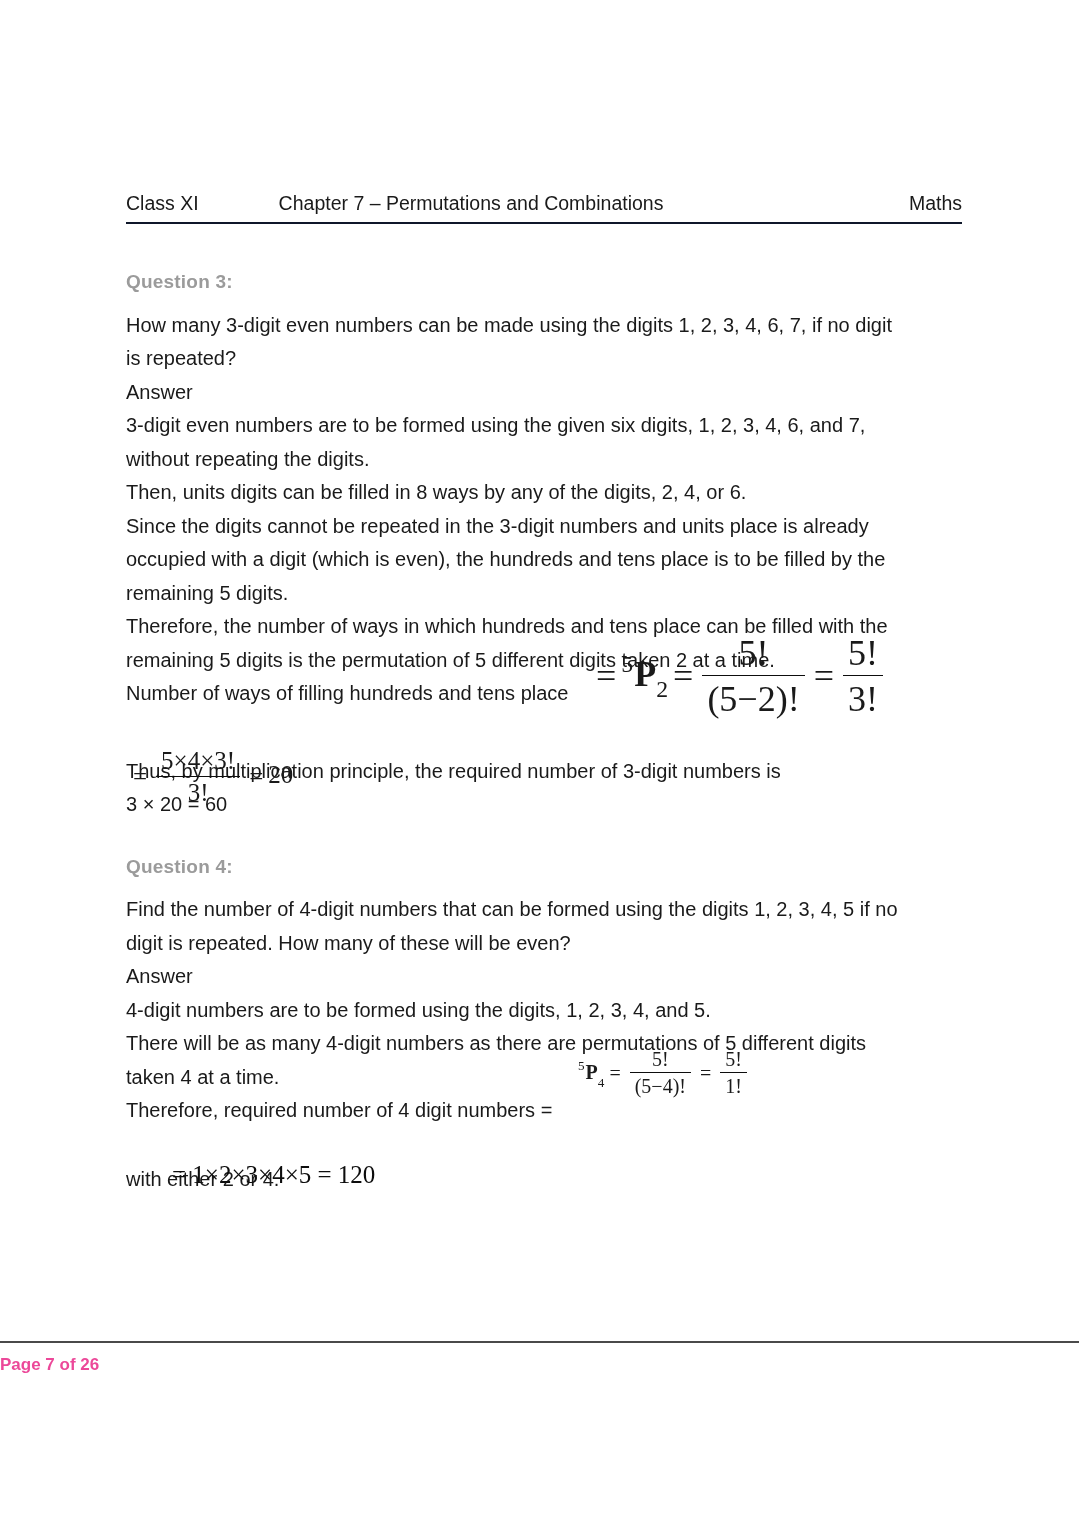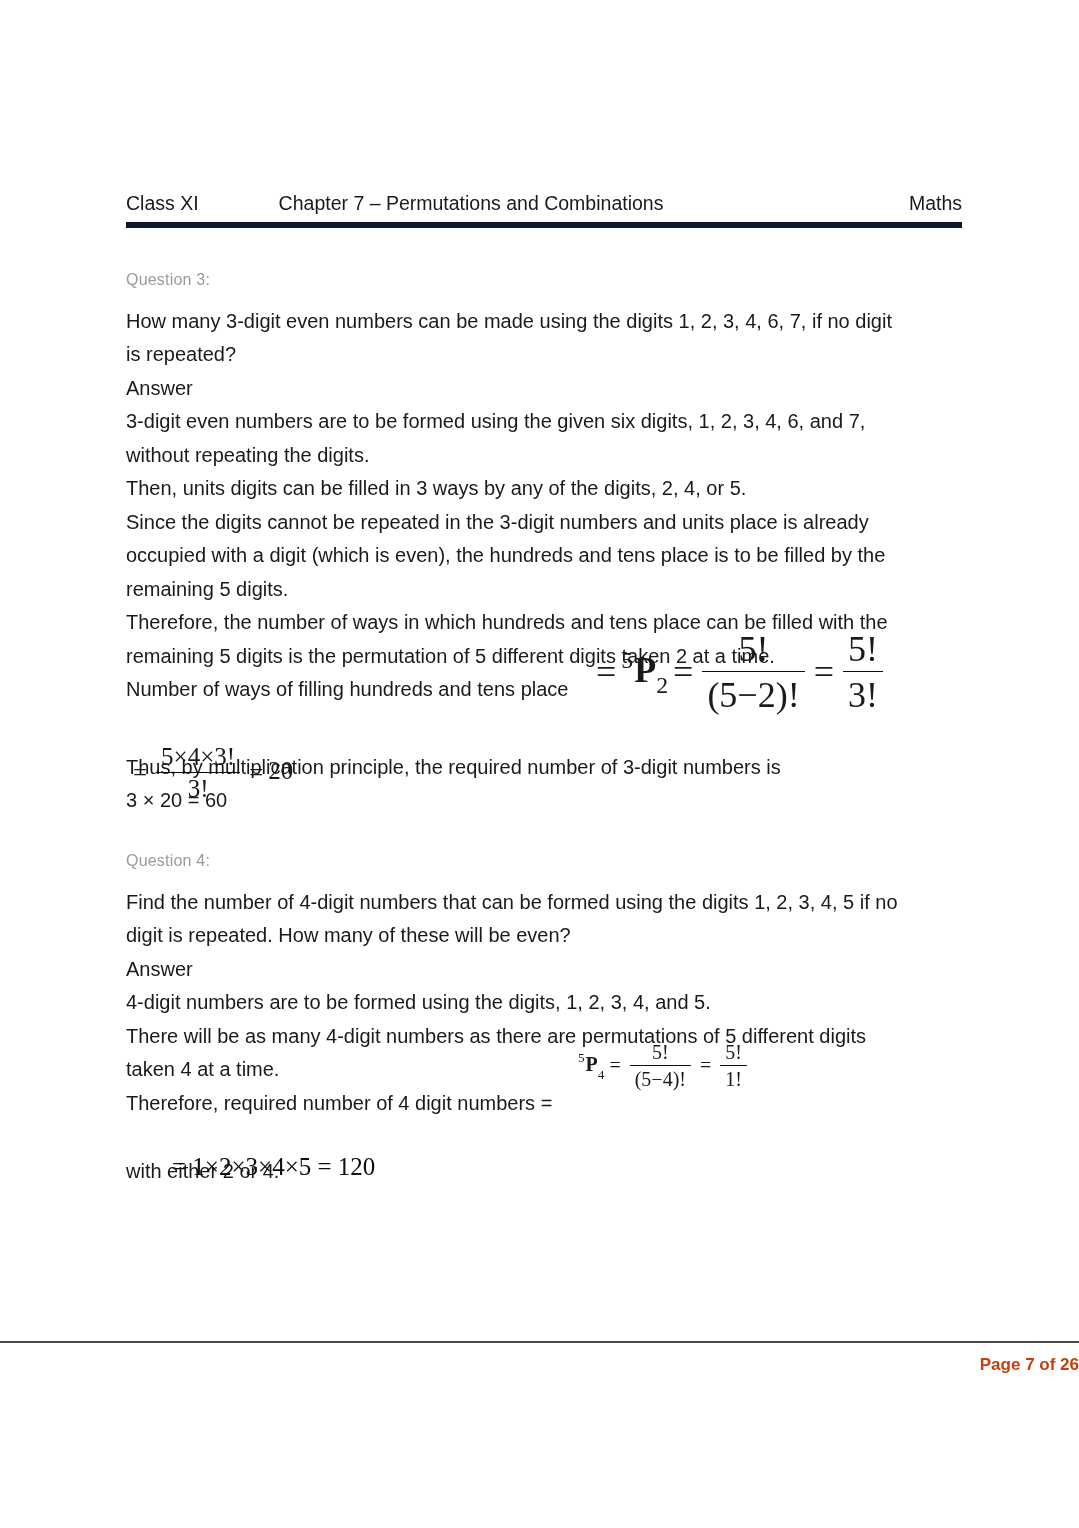--- a/index.html
+++ b/index.html
@@ -24,40 +24,40 @@
 
   
   .doc-header {
     position: absolute;
     left: 126px;
     top: 192px;
     width: 836px;
     display: flex;
     align-items: baseline;
     justify-content: space-between;
-    border-bottom: 6px solid #0f172a;
+    border-bottom: 2px solid #0f172a;
     padding-bottom: 7px;
     font-size: 19.5px;
     color: #1a1a1a;
   }
   .doc-header .hdr-left   { flex: 0 0 auto; }
   .doc-header .hdr-center { flex: 0 0 auto; margin-left: 80px; margin-right: auto; }
   .doc-header .hdr-right  { flex: 0 0 auto; }
 
   
   .content {
     position: absolute;
     left: 126px;
     top: 270px;
     width: 830px;
   }
 
   .q-heading {
-    font-size: 16px;
-    font-weight: normal;
+    font-size: 19px;
+    font-weight: bold;
     color: #9b9b9b;
     letter-spacing: 0.2px;
     margin: 0 0 14px 0;
     line-height: 1.3;
   }
 
   .para {
     font-size: 20px;
     line-height: 33.5px;
     margin: 0;
@@ -150,24 +150,24 @@
   
   .doc-footer {
     position: absolute;
     left: 0;
     top: 1341px;
     width: 1079px;
     border-top: 2.5px solid #4a4a4a;
   }
   .doc-footer .foot-text {
     margin-top: 12px;
-    text-align: right;
+    text-align: left;
     font-size: 17px;
     font-weight: bold;
-    color: #c2410c;
+    color: #ec4899;
   }
 </style>
 </head>
 <body>
 
 <div class="page">
 
   <div class="doc-header">
     <span class="hdr-left">Class XI</span>
     <span class="hdr-center">Chapter 7 – Permutations and Combinations</span>
@@ -178,21 +178,21 @@
 
     <div>
       <p class="q-heading">Question 3:</p>
 
       <p class="para">How many 3-digit even numbers can be made using the digits 1, 2, 3, 4, 6, 7, if no digit</p>
       <p class="para">is repeated?</p>
       <p class="para">Answer</p>
 
       <p class="para">3-digit even numbers are to be formed using the given six digits, 1, 2, 3, 4, 6, and 7,</p>
       <p class="para">without repeating the digits.</p>
-      <p class="para">Then, units digits can be filled in 3 ways by any of the digits, 2, 4, or 5.</p>
+      <p class="para">Then, units digits can be filled in 8 ways by any of the digits, 2, 4, or 6.</p>
       <p class="para">Since the digits cannot be repeated in the 3-digit numbers and units place is already</p>
       <p class="para">occupied with a digit (which is even), the hundreds and tens place is to be filled by the</p>
       <p class="para">remaining 5 digits.</p>
       <p class="para">Therefore, the number of ways in which hundreds and tens place can be filled with the</p>
       <p class="para">remaining 5 digits is the permutation of 5 different digits taken 2 at a time.</p>
 
       <div class="rel-host">
         <div class="mathbox" id="formula-p52">
           <span class="eqsign">=</span><span class="pnot"><span class="pre">5</span><span class="pchar">P</span><span class="sub">2</span></span><span class="eqsign">=</span><span class="mfrac"><span class="num">5!</span><span class="den">(5−2)!</span></span><span class="eqsign">=</span><span class="mfrac"><span class="num">5!</span><span class="den">3!</span></span>
         </div>

